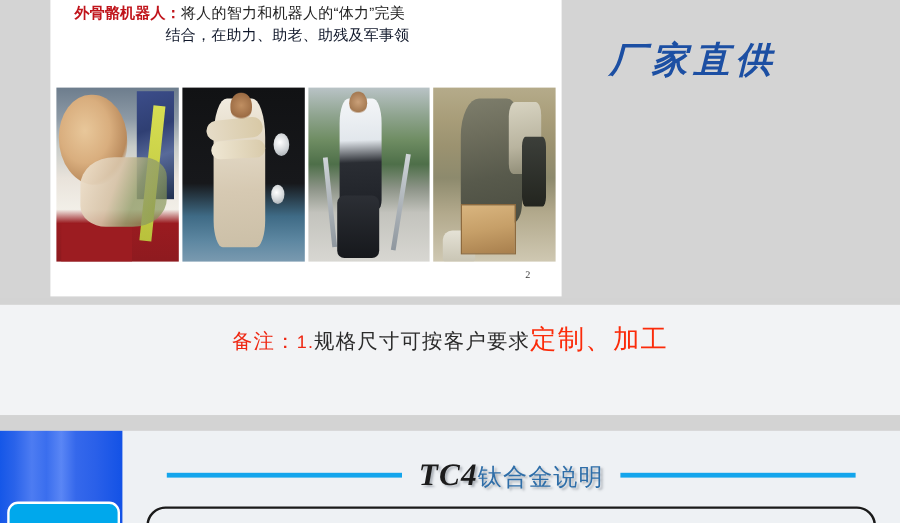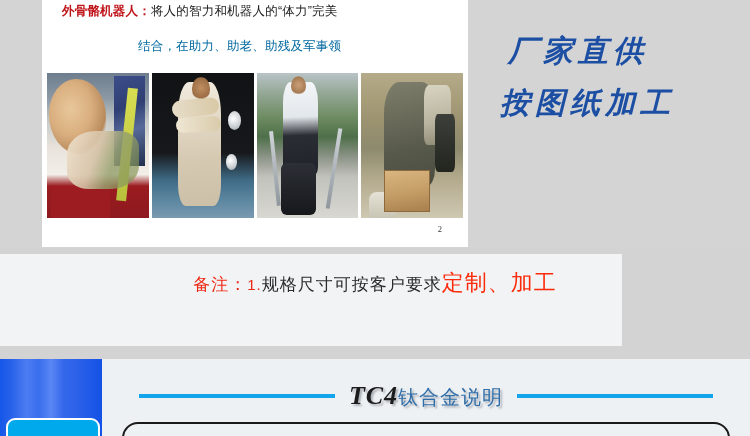--- a/index.html
+++ b/index.html
@@ -43,23 +43,22 @@
   }
   .slide-heading .lead {
     color: #c0141b;
     font-weight: bold;
   }
   .slide-heading .body {
     color: #222222;
   }
   .hl-2, .hl-3 {
     display: block;
-    color: #0369a1;
+    color: #0f172a;
     padding-left: 76px;
-    margin-top: 17px;
   }
 
   
   .photo-strip {
     position: absolute;
     left: 5px; top: 73px;
     width: 416px; height: 145px;
     display: flex;
     gap: 3px;
   }
@@ -167,21 +166,21 @@
     font-weight: bold;
     letter-spacing: 5px;
   }
   .slogan .ln1 { display:block; font-size: 30px; line-height: 1.0; padding-left: 8px; }
   .slogan .ln2 { display:block; font-size: 30px; line-height: 1.0; margin-top: 22px; }
 
   
   .note-band {
     position: absolute;
     left: 0; top: 254px;
-    width: 622px; height: 92px;
+    width: 750px; height: 92px;
     background: #f2f3f5;
   }
   .note-line {
     position: absolute;
     left: 0; width: 750px;
     text-align: center;
     font-size: 17px;
     letter-spacing: 1px;
     white-space: nowrap;
   }
@@ -301,21 +300,20 @@
           <span class="acc2"></span>
           <span class="acc3"></span>
         </div>
       </div>
 
       <div class="page-number">2</div>
     </div>
 
     <div class="slogan">
       <span class="ln1">厂家直供</span>
-      <span class="ln2">按图纸加工</span>
     </div>
   </div>
 
   <div class="note-band">
     <div class="note-line l1">
       <span class="nred">备注：</span><span class="nidx">1.</span><span class="ndark">规格尺寸可按客户要求</span><span class="nbig">定制、加工</span>
     </div>
   </div>
 
   <div class="divider-gray"></div>

